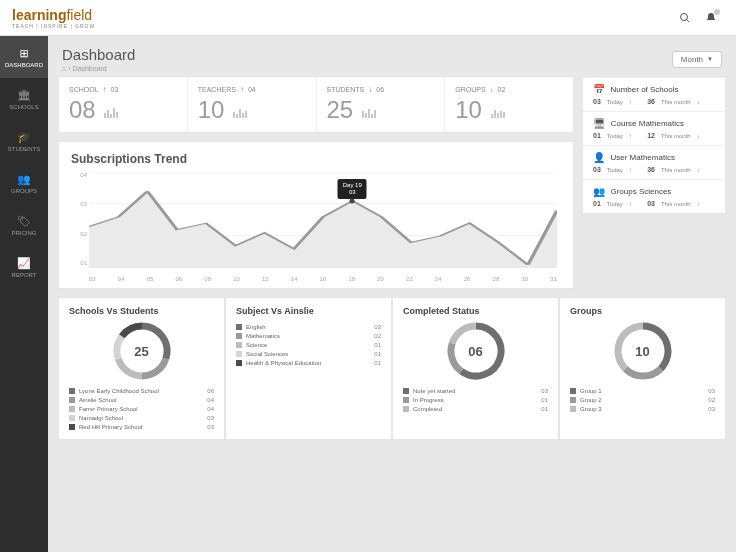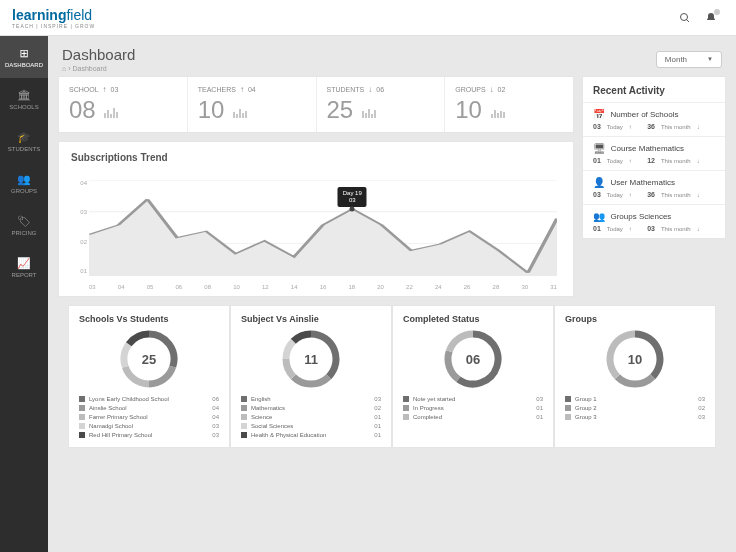--- a/index.html
+++ b/index.html
@@ -1,71 +1,71 @@
 <!DOCTYPE html>
 <html><head>
 <meta charset="utf-8">
 <style>
 *{box-sizing:border-box;margin:0;padding:0;font-family:Arial,Helvetica,sans-serif}
 body{background:#e8e8e8;color:#333;width:736px;height:552px;overflow:hidden;font-size:10px}
 .topbar{height:36px;background:#fff;display:flex;align-items:center;padding:0 12px;border-bottom:1px solid #e0e0e0}
 .logo{display:flex;flex-direction:column}
-.logo .brand{font-size:14px;color:#0369a1}
+.logo .brand{font-size:14px;color:#a16207}
 .logo .brand b{font-weight:800}
 .logo .tag{font-size:5px;letter-spacing:1px;color:#888}
 .topgap{flex:1}
 .top-ico{width:22px;height:22px;display:flex;align-items:center;justify-content:center;color:#555;cursor:pointer;position:relative;margin:0 2px}
 .badge{position:absolute;top:2px;right:2px;width:6px;height:6px;border-radius:50%;background:#ccc}
 .user{display:flex;align-items:center;gap:6px;margin-left:10px;cursor:pointer}
 .avatar{width:22px;height:22px;border-radius:50%;background:radial-gradient(circle at 45% 30%,#e9d7c9 35%,#c7b4a5 36% 60%,#3a3a3a 61%);border:1px solid #ccc}
 .uname{font-size:10px;color:#333}
 .urole{font-size:7px;color:#999}
 .caret-d{color:#888;font-size:8px;margin-left:4px}
 .shell{display:flex;height:516px}
 .sidebar{width:48px;background:#2d2d2d;display:flex;flex-direction:column}
 .sb-it{height:42px;display:flex;flex-direction:column;align-items:center;justify-content:center;color:#9a9a9a;font-size:6px;cursor:pointer;gap:2px}
 .sb-it.active{background:#484848;color:#fff}
 .sb-ico{width:14px;height:14px;display:flex;align-items:center;justify-content:center;font-size:11px}
 .main{flex:1;overflow:auto;padding:0 0 8px 0}
 .head{display:flex;align-items:center;padding:10px 14px 4px}
 .title{font-size:15px;color:#555;font-weight:400}
 .crumb{font-size:7px;color:#999;margin-top:2px}
 .hgap{flex:1}
-.period{border:1px solid #ccc;background:#fff;border-radius:3px;padding:3px 8px;font-size:8px;color:#666;cursor:pointer;display:flex;align-items:center;gap:20px}
+.period{border:1px solid #ccc;background:#fff;border-radius:3px;padding:3px 8px;font-size:8px;color:#666;cursor:pointer;display:flex;align-items:center;gap:4px}
 .wrap{display:flex;gap:8px;padding:0 10px}
 .col-l{flex:1;display:flex;flex-direction:column;gap:8px}
 .col-r{width:144px;display:flex;flex-direction:column;gap:8px}
 .card{background:#fff;border:1px solid #e5e5e5}
 .kpi-row{display:flex}
 .kpi{flex:1;padding:8px 10px;border-right:1px solid #eee}
 .kpi:last-child{border-right:none}
 .kpi-top{display:flex;align-items:center;gap:4px;font-size:7px;color:#888}
 .kpi-top .ch{font-size:8px}
 .up{color:#888}
 .dn{color:#888}
 .kpi-num{font-size:24px;color:#9c9c9c;font-weight:300;margin-top:2px;display:inline-block}
 .spark{display:inline-flex;align-items:flex-end;gap:1px;margin-left:6px;vertical-align:baseline}
 .spark span{width:2px;background:#c7c7c7}
 .trend{padding:10px 12px 6px}
-.trend h4{font-size:10px;color:#555;font-weight:600;margin-bottom:17px}
+.trend h4{font-size:12px;color:#555;font-weight:600;margin-bottom:6px}
 .chart{position:relative;height:110px}
 .yax{position:absolute;left:0;top:0;bottom:14px;width:16px;display:flex;flex-direction:column;justify-content:space-between;font-size:6px;color:#aaa;text-align:right;padding-bottom:2px}
 .plot{position:absolute;left:18px;right:4px;top:0;bottom:14px}
 .grid line{stroke:#eee;stroke-width:1}
 .xax{position:absolute;left:18px;right:4px;bottom:0;display:flex;justify-content:space-between;font-size:6px;color:#aaa}
 .tip{position:absolute;left:50%;top:6px;transform:translateX(-50%);background:#222;color:#fff;font-size:6px;padding:3px 5px;border-radius:2px;text-align:center;line-height:1.2}
 .tip:after{content:"";position:absolute;bottom:-4px;left:50%;transform:translateX(-50%);border:3px solid transparent;border-top-color:#222}
 .dot{position:absolute;width:5px;height:5px;background:#444;border-radius:50%;transform:translate(-50%,-50%)}
 .act h4{font-size:10px;padding:8px 10px 6px;color:#444;font-weight:600}
 .act-it{border-top:1px solid #eee;padding:6px 10px}
 .act-ti{display:flex;align-items:center;gap:5px;font-size:8px;color:#444;margin-bottom:3px}
 .act-ti .ic{font-size:10px;color:#555}
 .act-st{font-size:6px;color:#888;display:flex;gap:6px;align-items:center}
 .act-st b{color:#555;font-size:7px;font-weight:700}
-.donuts{display:flex;padding:0 20px}
+.donuts{display:flex;padding:0 10px}
 .dcard{flex:1;background:#fff;border:1px solid #e5e5e5;padding:8px 10px}
 .dcard h5{font-size:9px;color:#444;font-weight:600;margin-bottom:6px}
 .dwrap{display:flex;justify-content:center;margin:4px 0 6px}
 .donut{position:relative;width:58px;height:58px}
 .donut .num{position:absolute;inset:0;display:flex;align-items:center;justify-content:center;font-size:13px;color:#555;font-weight:600}
 .leg{list-style:none}
 .leg li{display:flex;align-items:center;font-size:6px;color:#666;padding:1.5px 0}
 .leg .sw{width:6px;height:6px;margin-right:4px;background:#555}
 .leg .val{margin-left:auto;color:#888}
 </style>
@@ -246,21 +246,20 @@
                 <span>28</span>
                 <span>30</span>
                 <span>31</span>
               </div>
           </div>
         </div>
       </div>
 
       <div class="col-r">
         <div class="card act">
-          <h4>Recent Activity</h4>
           <div id="act-list">
               <div class="act-it">
                 <div class="act-ti">
                   <span class="ic">📅</span>
                   <span>Number of Schools</span>
                 </div>
                 <div class="act-st"><b>03</b> Today <span>↑</span>&nbsp;&nbsp;<b>36</b> This month <span>↓</span></div>
               </div>
               <div class="act-it">
                 <div class="act-ti">
@@ -323,29 +322,20 @@
             </li>
             <li>
               <span class="sw" style="background:#4a4a4a"></span>
               <span>Red Hill Primary School</span>
               <span class="val">03</span>
             </li>
           </ul>
         </div>
         <div class="dcard">
           <h5>Subject Vs Ainslie</h5>
-          <div class="dwrap">
-            <div class="donut"><svg width="58" height="58">
-                <path d="M29 4 A25 25 0 0 1 46.67766952966369 46.67766952966369" stroke="#6f6f6f" stroke-width="7" fill="none"></path>
-                <path d="M46.67766952966369 46.67766952966369 A25 25 0 0 1 11.322330470336315 46.67766952966369" stroke="#9a9a9a" stroke-width="7" fill="none"></path>
-                <path d="M11.322330470336315 46.67766952966369 A25 25 0 0 1 4 29.000000000000004" stroke="#bcbcbc" stroke-width="7" fill="none"></path>
-                <path d="M4 29.000000000000004 A25 25 0 0 1 11.322330470336308 11.322330470336315" stroke="#d4d4d4" stroke-width="7" fill="none"></path>
-                <path d="M11.322330470336308 11.322330470336315 A25 25 0 0 1 28.999999999999996 4" stroke="#4a4a4a" stroke-width="7" fill="none"></path>
-              </svg><div class="num">11</div></div>
-          </div>
           <ul class="leg">
             <li>
               <span class="sw" style="background:#6f6f6f"></span>
               <span>English</span>
               <span class="val">03</span>
             </li>
             <li>
               <span class="sw" style="background:#9a9a9a"></span>
               <span>Mathematics</span>
               <span class="val">02</span>

